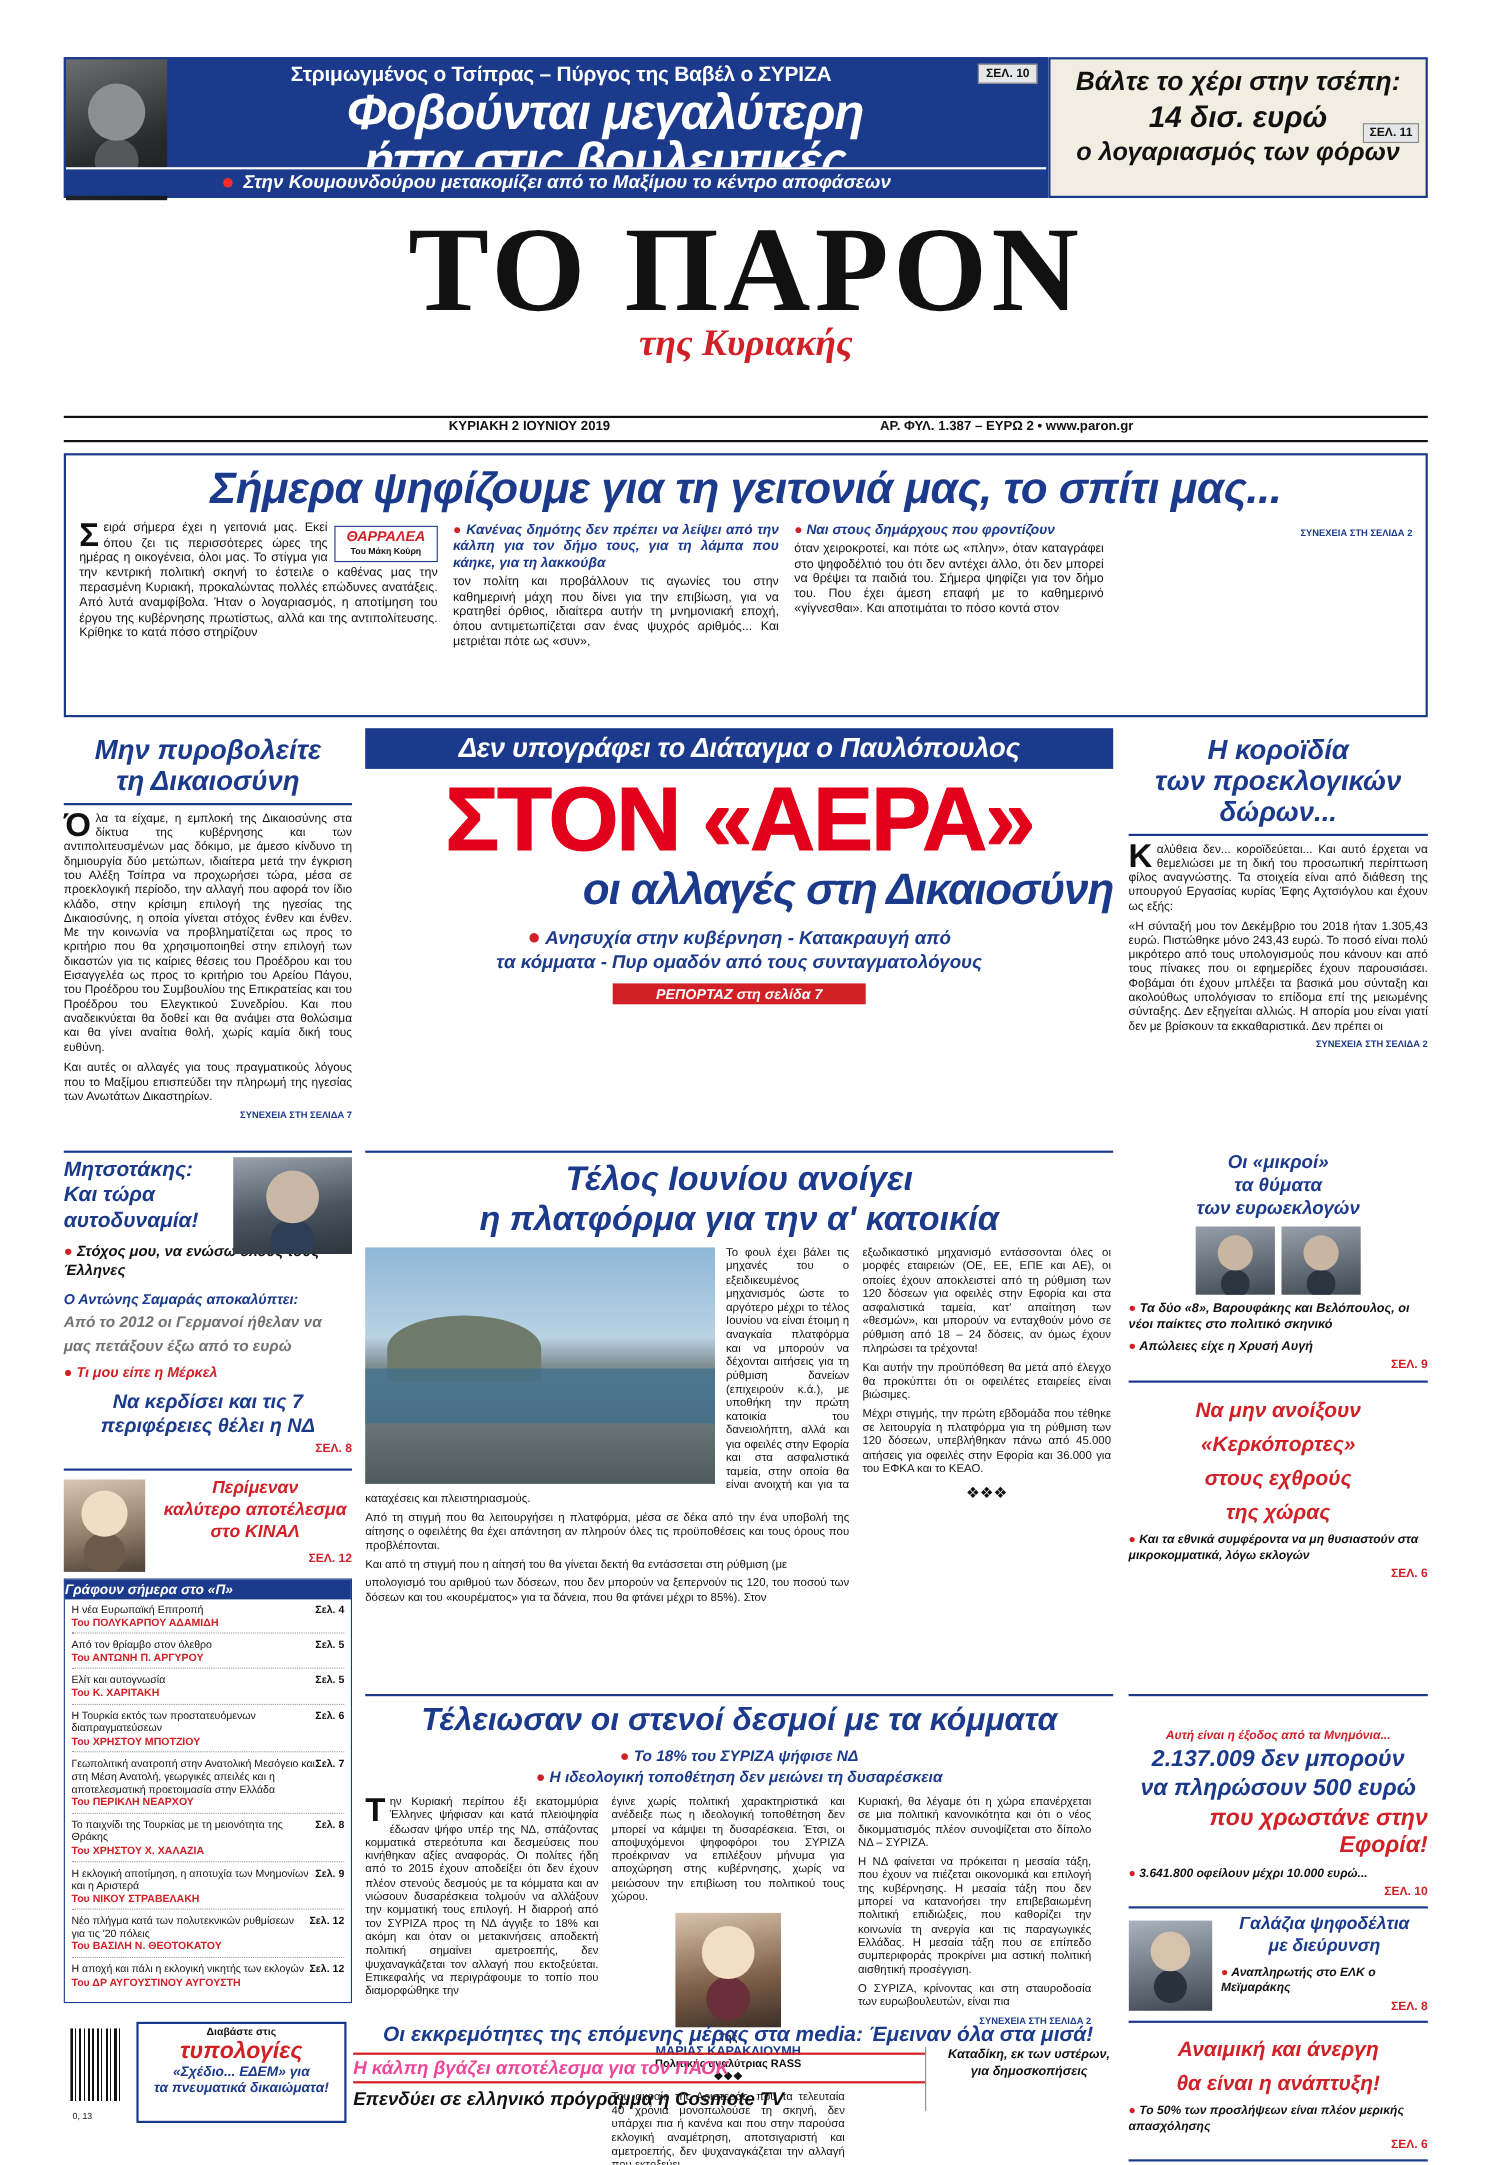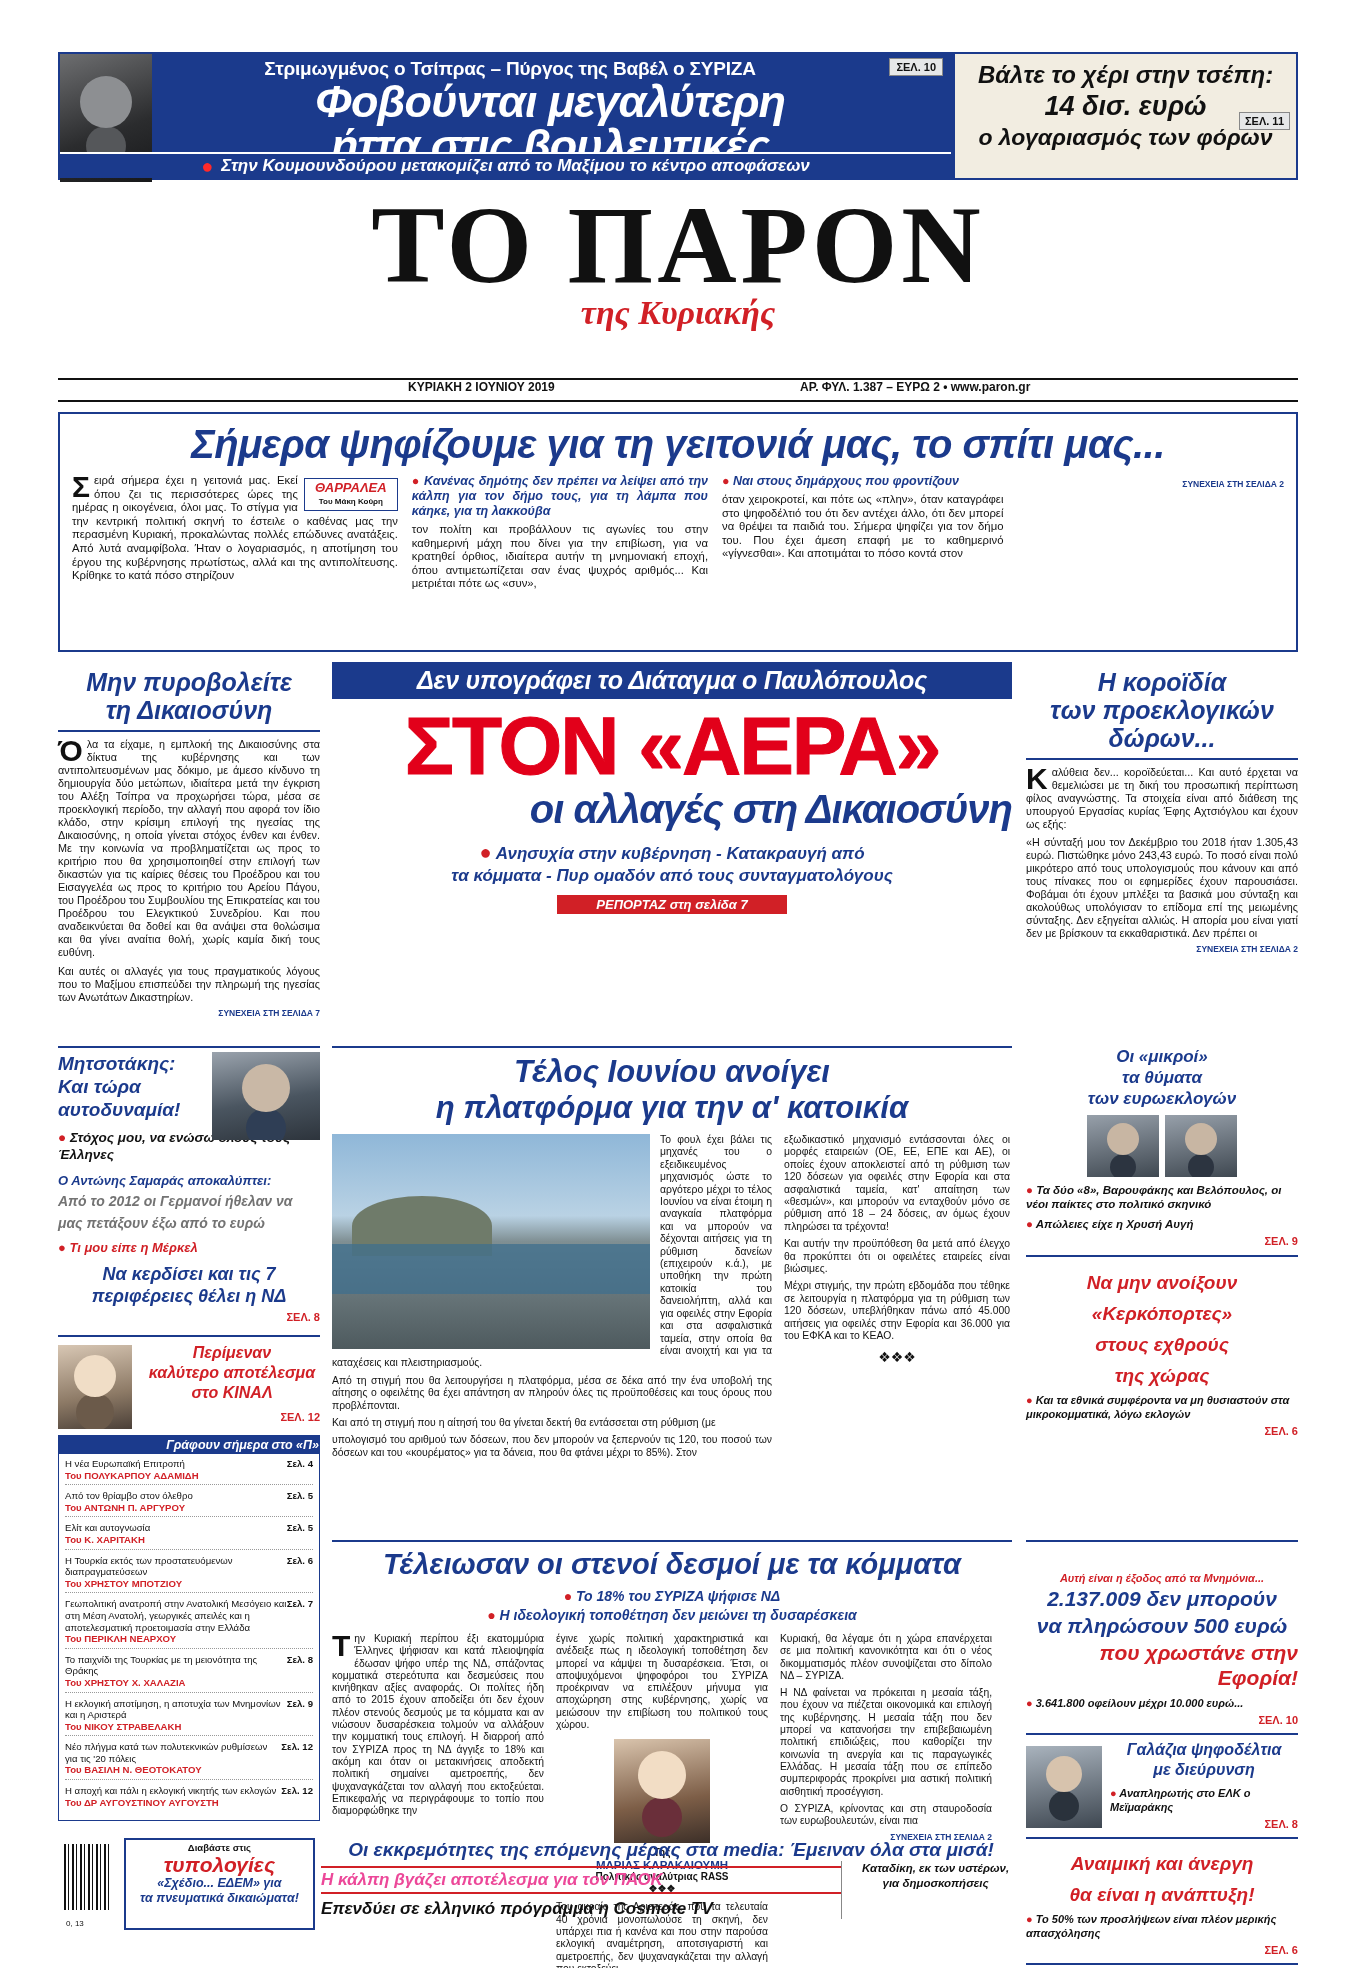--- a/index.html
+++ b/index.html
@@ -178,21 +178,21 @@
   .kinal-photo { position:absolute; left:0; top:8px; width:74px; height:84px;
     background:linear-gradient(170deg,#d8c7b4,#8d7a66 60%,#4b4038); overflow:hidden;}
   .kinal-photo:after{ content:""; position:absolute; left:16px; top:10px; width:42px; height:42px;
     border-radius:50%; background:#f0ddc6; box-shadow:0 36px 0 -2px #6b5a4a;}
   .kinal-text { margin-left:86px; font-size:16px; font-weight:bold; font-style:italic; color:#d12026; line-height:20px; text-align:center;}
 
   .grafoun {
     margin-top:8px; border:1px solid #1b3a8c;
   }
   .grafoun-h { background:#1b3a8c; color:#fff; font-size:12.5px; font-weight:bold; font-style:italic;
-    text-align:right; padding:2px 0;}
+    text-align:left; padding:2px 0;}
   .grafoun ul { list-style:none; margin:0; padding:4px 6px; }
   .grafoun li { font-size:9.6px; line-height:11.6px; margin-bottom:5px; border-bottom:1px dotted #999; padding-bottom:3px;}
   .grafoun li .nm { color:#d12026; font-weight:bold; }
   .grafoun li .pg { float:right; font-weight:bold; }
 
   
   .center2 { position:absolute; left:332px; top:1046px; width:680px; }
   .c2-h { font-size:31px; font-weight:bold; font-style:italic; color:#1b3a8c; text-align:center; line-height:36px;}
   .c2-body { display:flex; gap:12px; margin-top:8px; }
   .c2-col { width:212px; font-size:10.4px; line-height:12.4px; text-align:justify;}

